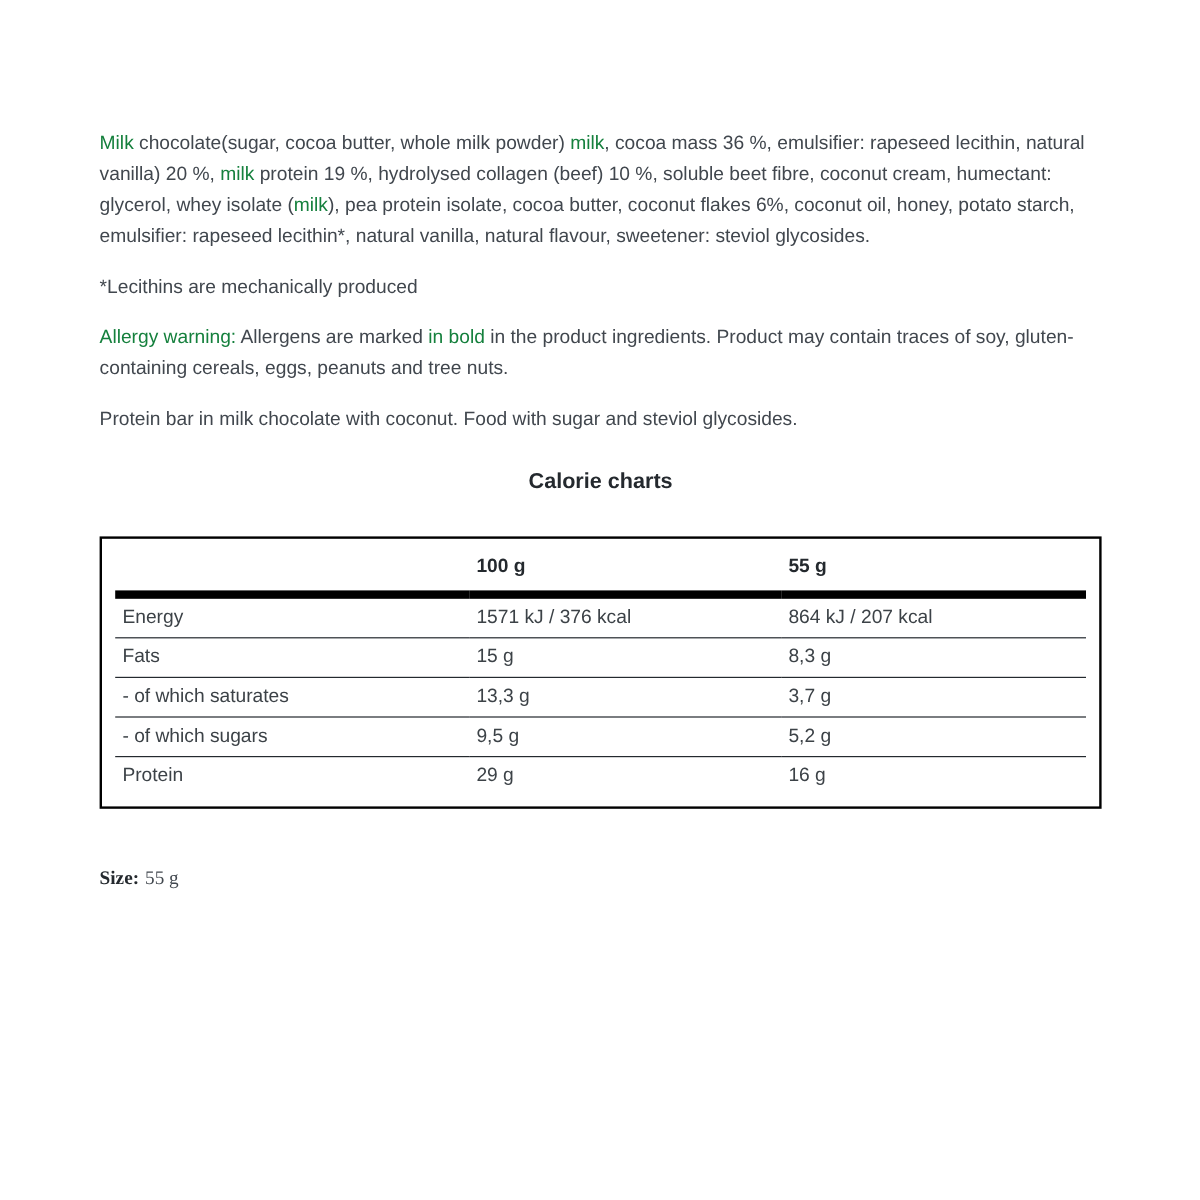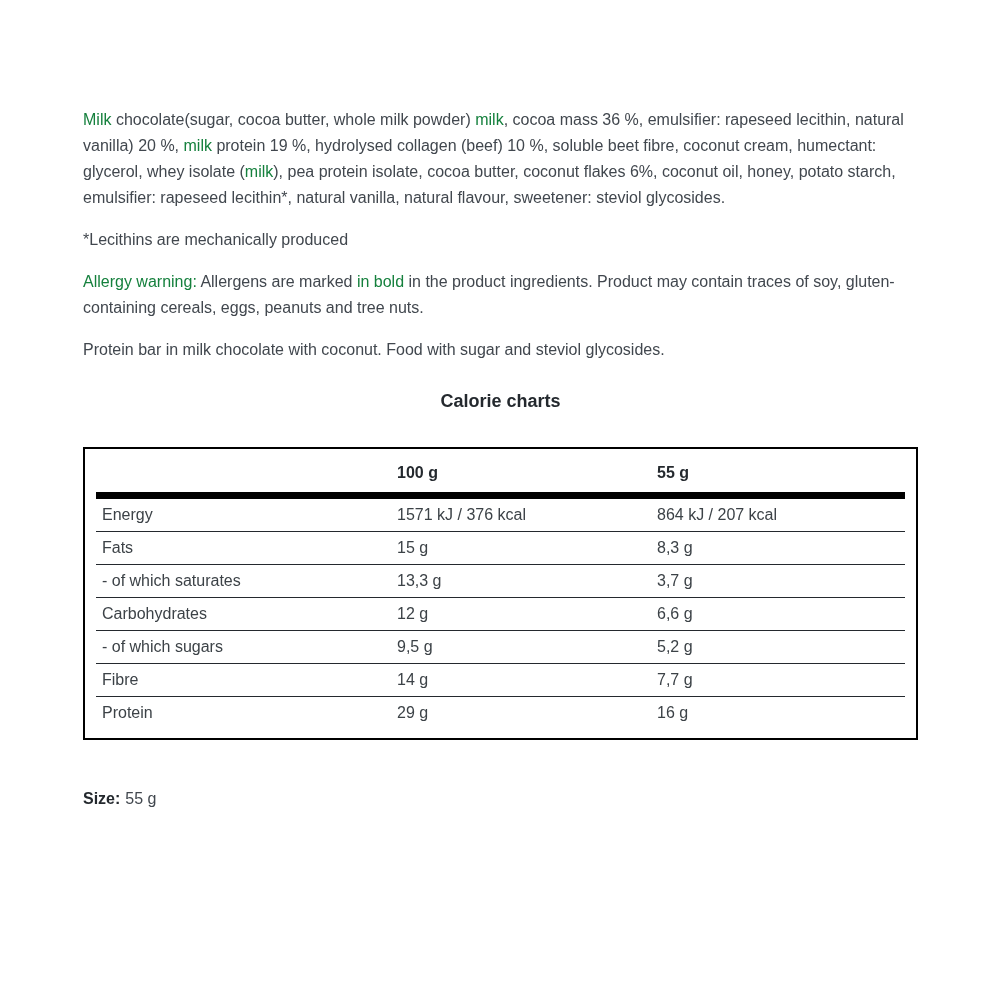--- a/index.html
+++ b/index.html
@@ -70,20 +70,21 @@
     border-bottom: 1.5px solid #24292e;
   }
   table.nutrition tbody tr:last-child td {
     border-bottom: none;
     padding-bottom: 16px;
   }
   p.size-line {
     margin: 46px 0 0 0;
     font-size: 16px;
     line-height: 26px;
+    font-family: Liberation Serif, serif;
   }
   p.size-line b {
     color: #24292e;
     font-weight: 700;
   }
   p.size-line .size-value {
     margin-left: 5px;
     color: #41474e;
   }
 </style>
@@ -127,33 +128,23 @@
           <td>Fats</td>
           <td>15 g</td>
           <td>8,3 g</td>
         </tr>
         <tr>
           <td>- of which saturates</td>
           <td>13,3 g</td>
           <td>3,7 g</td>
         </tr>
         <tr>
-          <td>Carbohydrates</td>
-          <td>12 g</td>
-          <td>6,6 g</td>
-        </tr>
-        <tr>
           <td>- of which sugars</td>
           <td>9,5 g</td>
           <td>5,2 g</td>
-        </tr>
-        <tr>
-          <td>Fibre</td>
-          <td>14 g</td>
-          <td>7,7 g</td>
         </tr>
         <tr>
           <td>Protein</td>
           <td>29 g</td>
           <td>16 g</td>
         </tr>
       </tbody>
     </table>
   </div>
 

